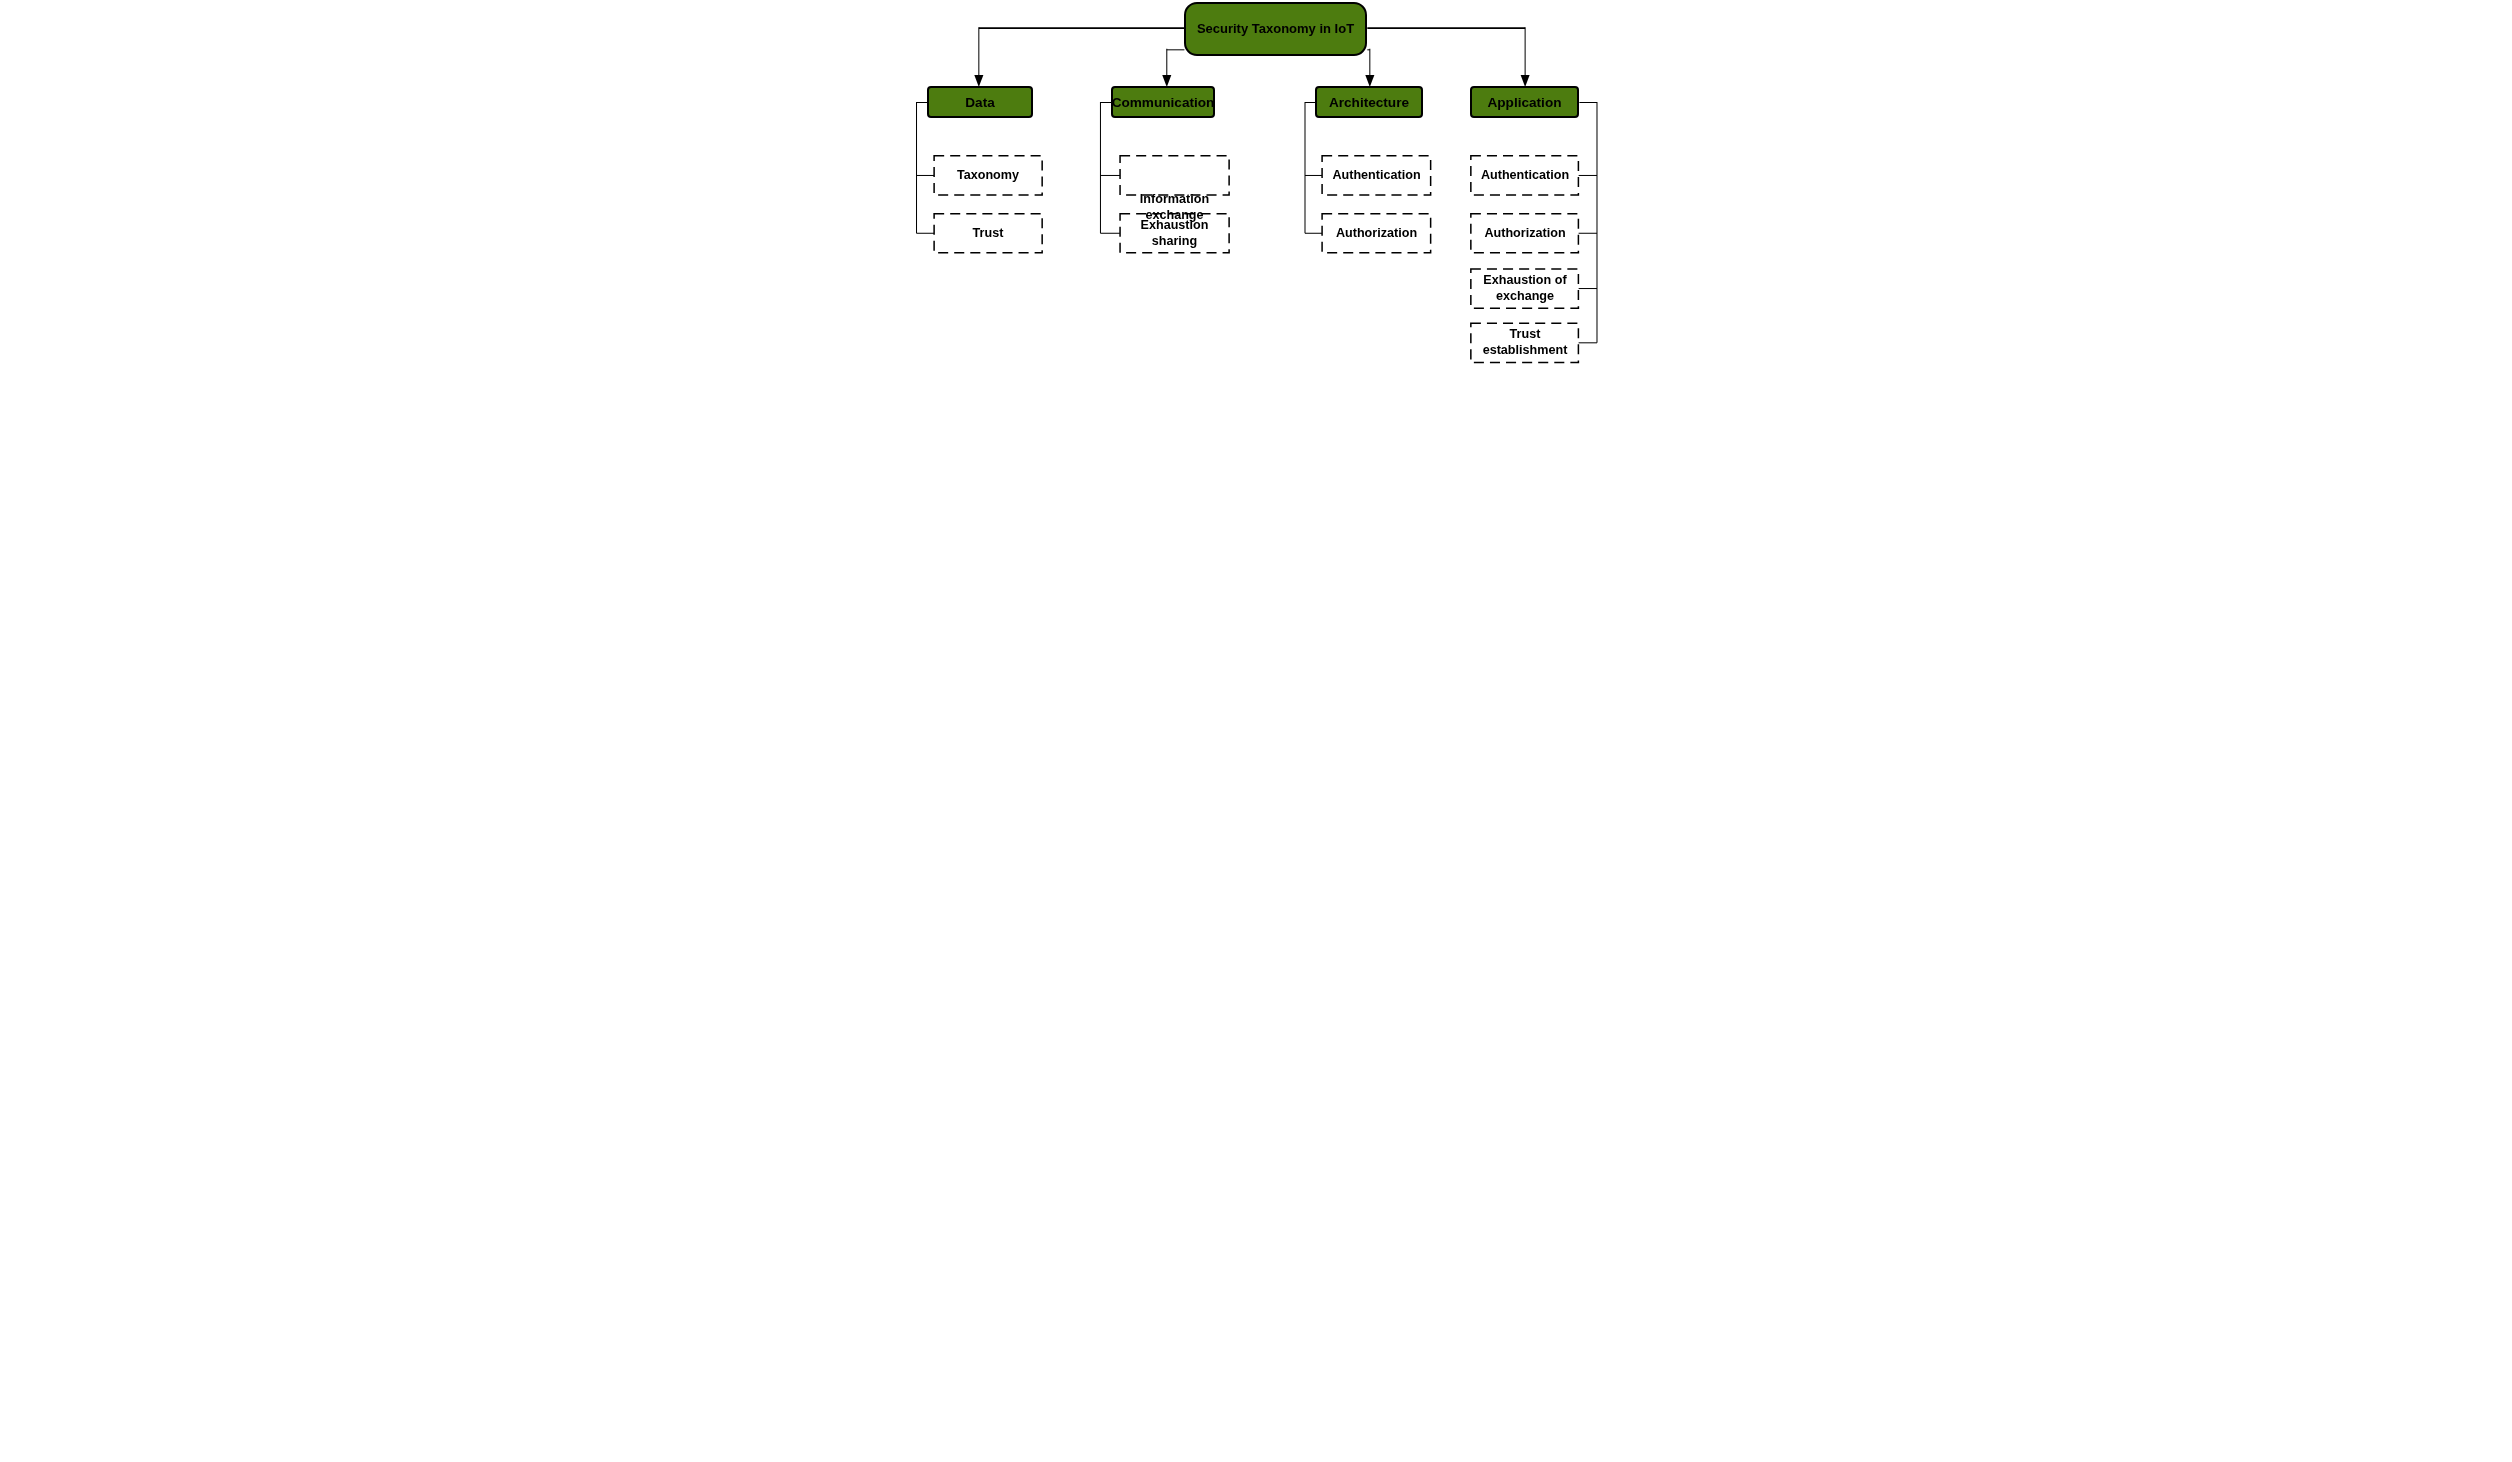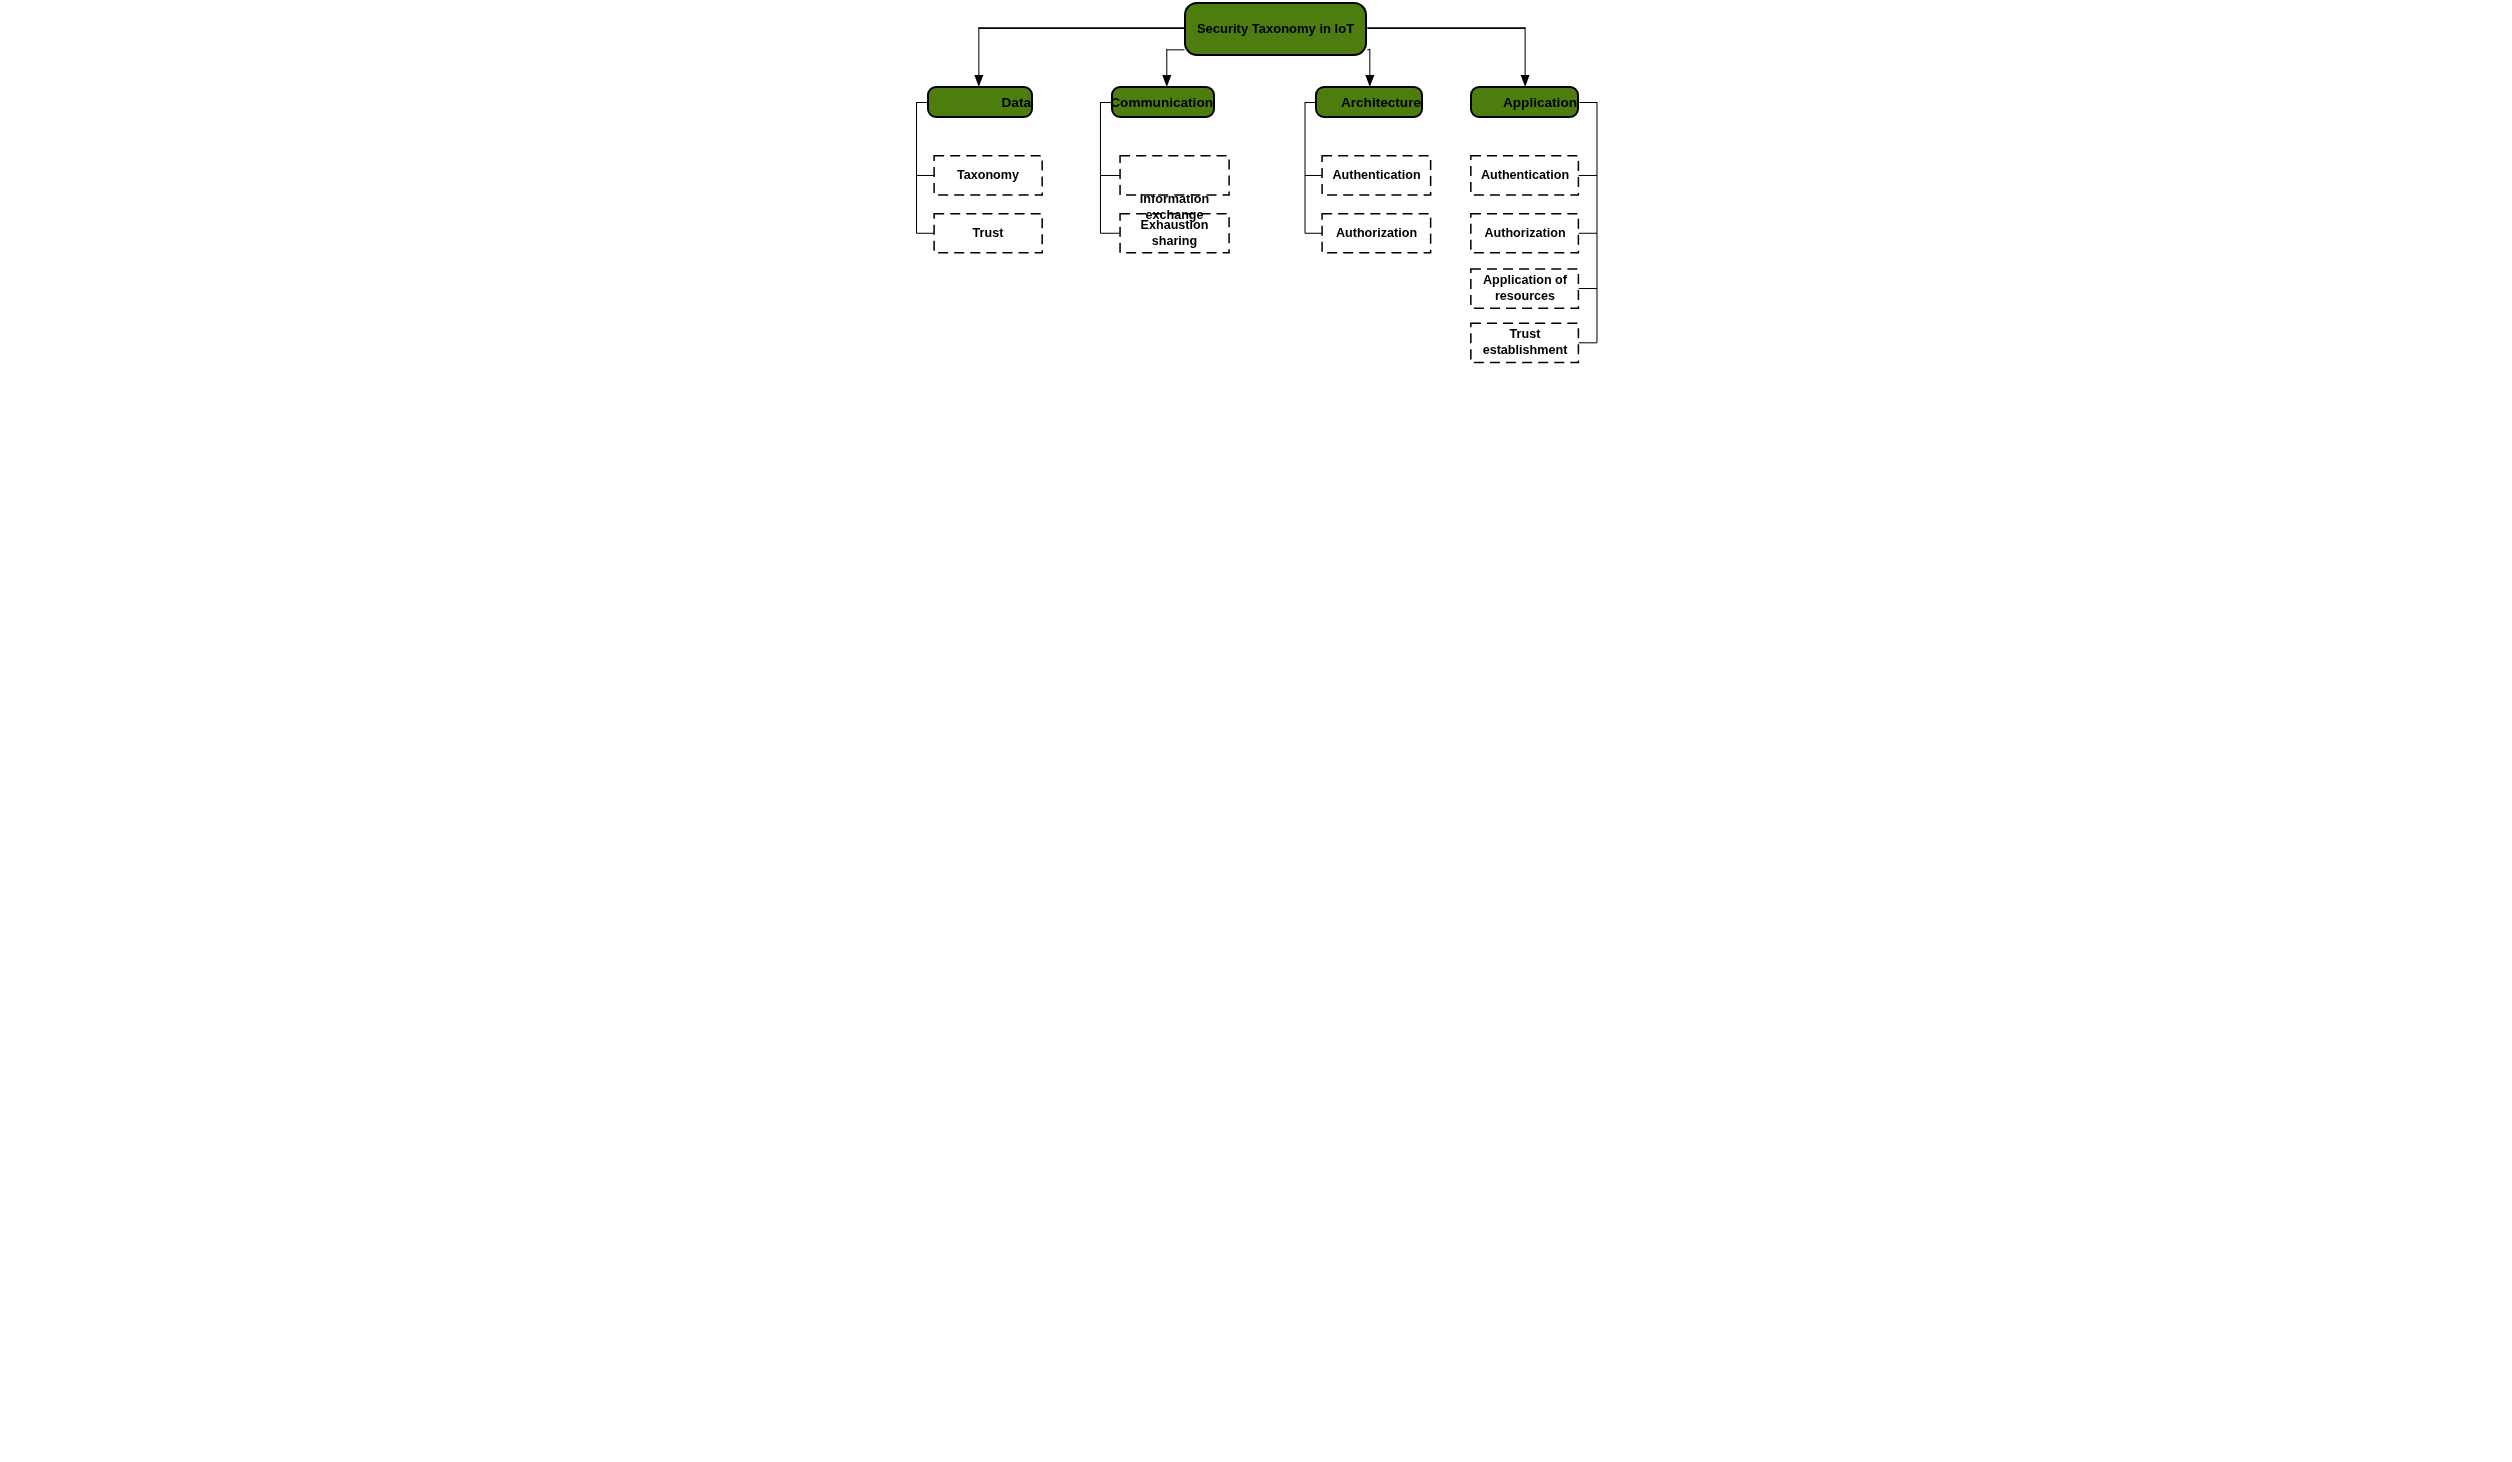--- a/index.html
+++ b/index.html
@@ -19,23 +19,22 @@
     display:flex;align-items:center;justify-content:center;
     text-align:center;
     font-weight:700;
     color:#000;
   }
   .root-node{
     border:2.5px solid #000;border-radius:13px;
     font-size:13px;
   }
   .branch-node{
-    border:2.3px solid #000;border-radius:9px;
+    border:2.3px solid #000;border-radius:4px;
     font-size:13.6px;
-    justify-content:flex-end;
   }
   .child-label{
     position:absolute;
     box-sizing:border-box;
     display:flex;align-items:center;justify-content:center;
     text-align:center;
     font-weight:700;
     font-size:12.6px;
     line-height:1.22;
     padding:0 7px;
@@ -112,17 +111,17 @@
   </div>
 
   <div class="child-label" style="left:21px;top:156px;width:108px;height:39px;">Taxonomy</div>
   <div class="child-label" style="left:21px;top:214px;width:108px;height:39px;">Trust</div>
   <div class="child-label" style="left:207px;top:156px;width:109px;height:39px;margin-top:32px;">Information exchange</div>
   <div class="child-label" style="left:207px;top:214px;width:109px;height:39px;">Exhaustion sharing</div>
   <div class="child-label" style="left:409px;top:156px;width:109px;height:39px;">Authentication</div>
   <div class="child-label" style="left:409px;top:214px;width:109px;height:39px;">Authorization</div>
   <div class="child-label" style="left:558px;top:156px;width:108px;height:39px;">Authentication</div>
   <div class="child-label" style="left:558px;top:214px;width:108px;height:39px;">Authorization</div>
-  <div class="child-label" style="left:558px;top:269px;width:108px;height:39px;">Application of resources</div>
+  <div class="child-label" style="left:558px;top:269px;width:108px;height:39px;">Exhaustion of exchange</div>
   <div class="child-label" style="left:558px;top:323px;width:108px;height:39px;">Trust establishment</div>
 
 </div>
 
 
 </body></html>

